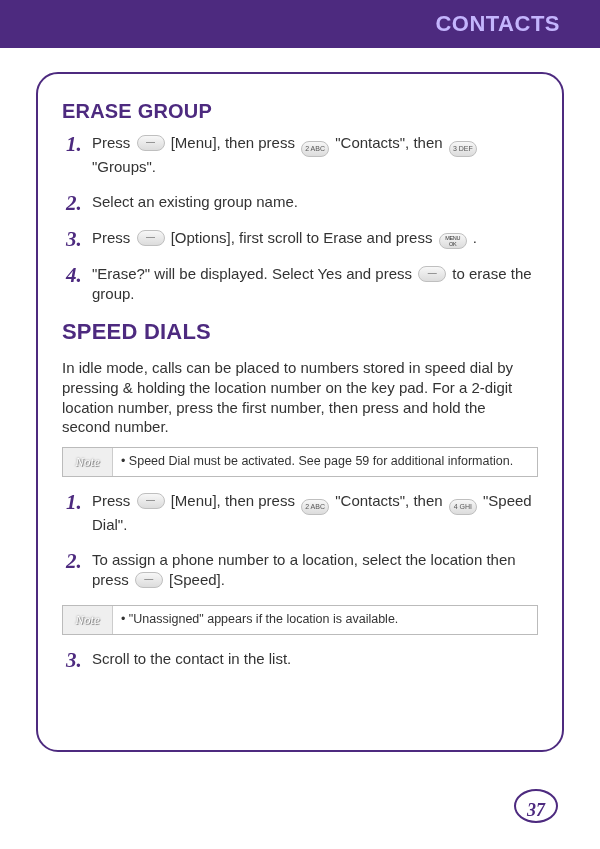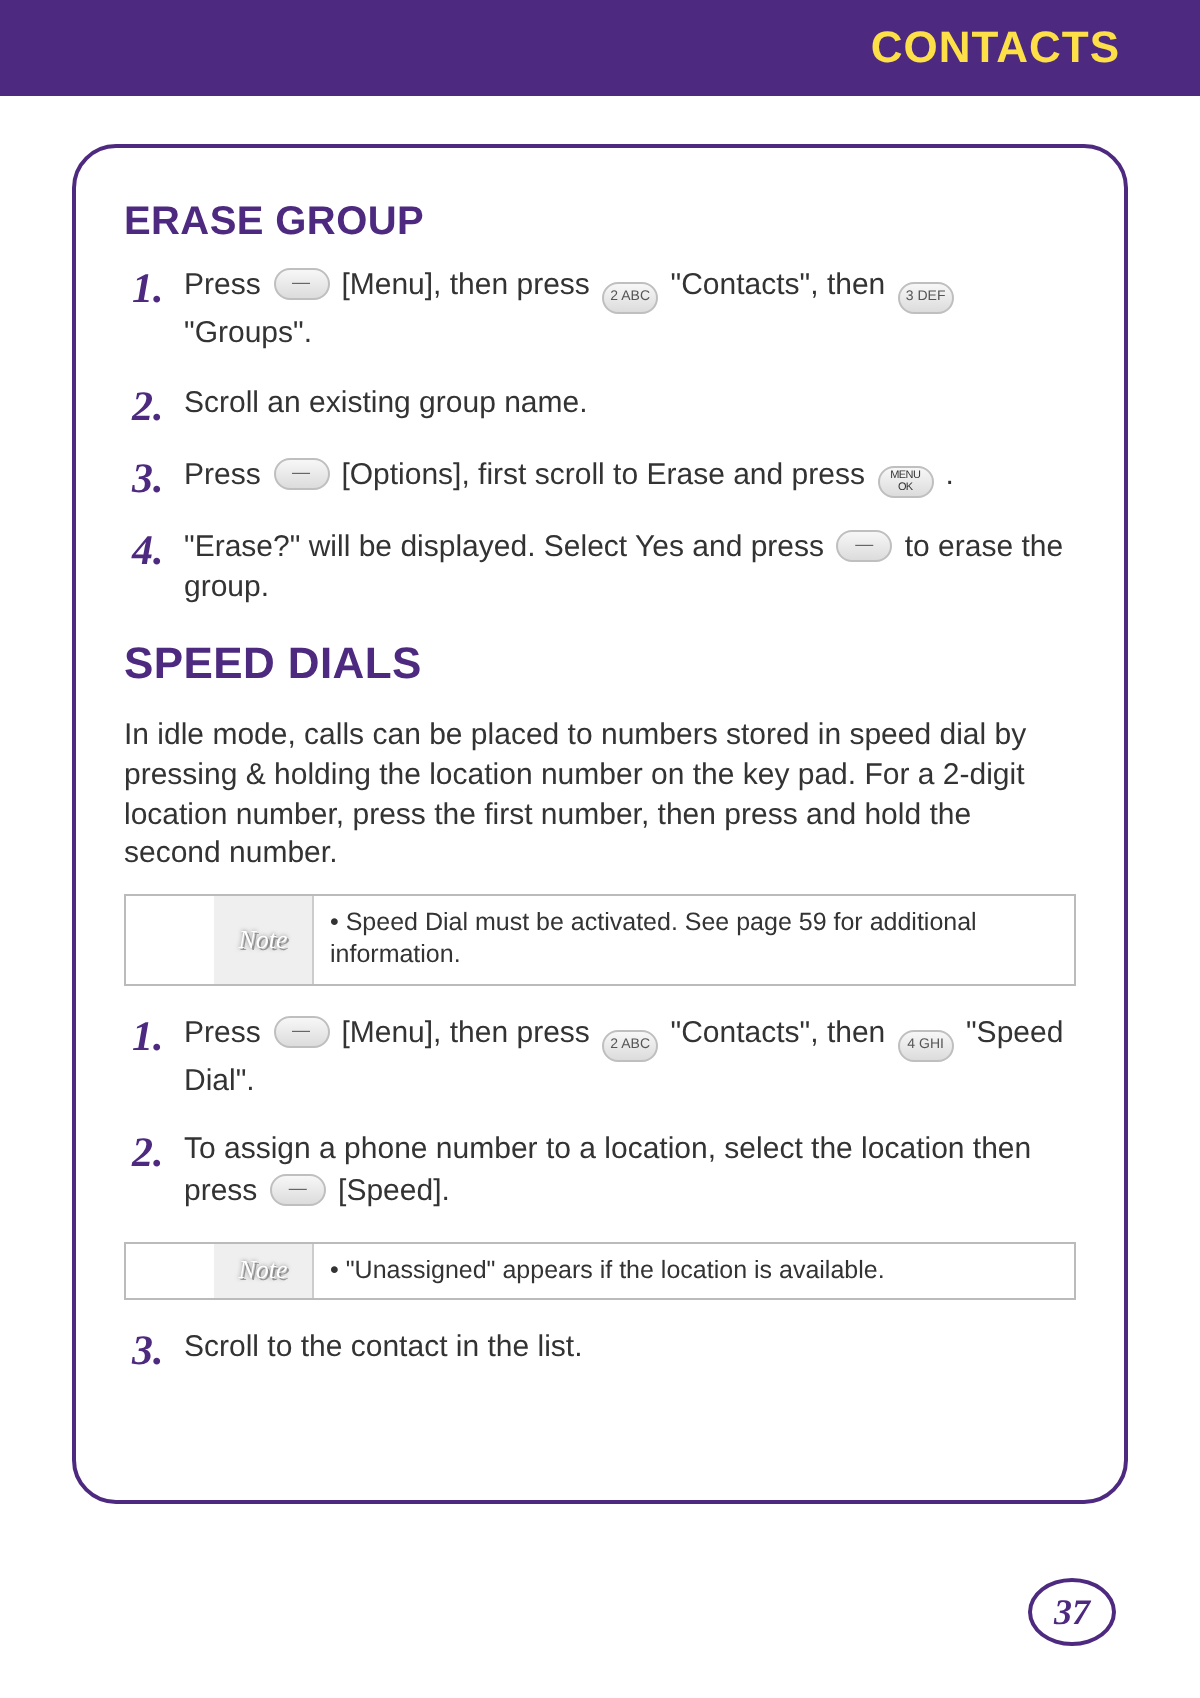--- a/index.html
+++ b/index.html
@@ -13,21 +13,21 @@
     }
     .header-bar {
       background: #4d2a7f;
       height: 48px;
       display: flex;
       align-items: center;
       justify-content: flex-end;
       padding-right: 40px;
     }
     .header-title {
-      color: #fde047;
+      color: #c4b5fd;
       font-size: 22px;
       font-weight: 700;
       letter-spacing: 0.5px;
     }
     .card {
       margin: 24px 36px 12px 36px;
       border: 2px solid #4d2a7f;
       border-radius: 22px;
       padding: 26px 24px 44px 24px;
       min-height: 680px;
@@ -107,40 +107,39 @@
     .note-label {
       width: 50px;
       background: #efefef;
       color: #fff;
       font-style: italic;
       font-family: Georgia, serif;
       font-size: 13px;
       text-shadow: 0 0 2px #777, 1px 1px 0 #999;
       display:flex; align-items:center; justify-content:center;
       border-right:1px solid #ccc;
-      margin-left:44px;
     }
     .note-text {
       flex: 1;
       font-size: 12.5px;
       padding: 6px 8px;
       color: #333;
       font-family: "Myriad Pro Condensed","Arial Narrow",Arial,sans-serif;
       font-stretch: condensed;
       line-height: 1.25;
     }
     .page-badge {
       position: absolute;
       right: 42px;
       bottom: 26px;
       width: 44px;
       height: 34px;
       border: 2px solid #4d2a7f;
       border-radius: 50%;
-      display:flex; align-items:center; justify-content:center;
+      display:flex; align-items:flex-end; justify-content:center;
       font-style: italic;
       font-family: Georgia, serif;
       font-weight: 700;
       color: #4d2a7f;
       font-size: 18px;
     }
   </style>
 </head>
 <body>
 
@@ -160,21 +159,21 @@
         <span class="btn dash"></span>
         <span> [Menu], then press </span>
         <span class="btn key" data-k="2 ABC"></span>
         <span> "Contacts", then </span>
         <span class="btn key" data-k="3 DEF"></span>
         <span> "Groups".</span>
       </span>
     </li>
     <li>
       <span class="num">2.</span>
-      <span class="step-body">Scroll an existing group name.</span>
+      <span class="step-body">Select an existing group name.</span>
     </li>
     <li>
       <span class="num">3.</span>
       <span class="step-body">
         <span>Press </span>
         <span class="btn dash"></span>
         <span> [Options], first scroll to Erase and press </span>
         <span class="btn menuok"></span>
         <span> .</span>
       </span>

